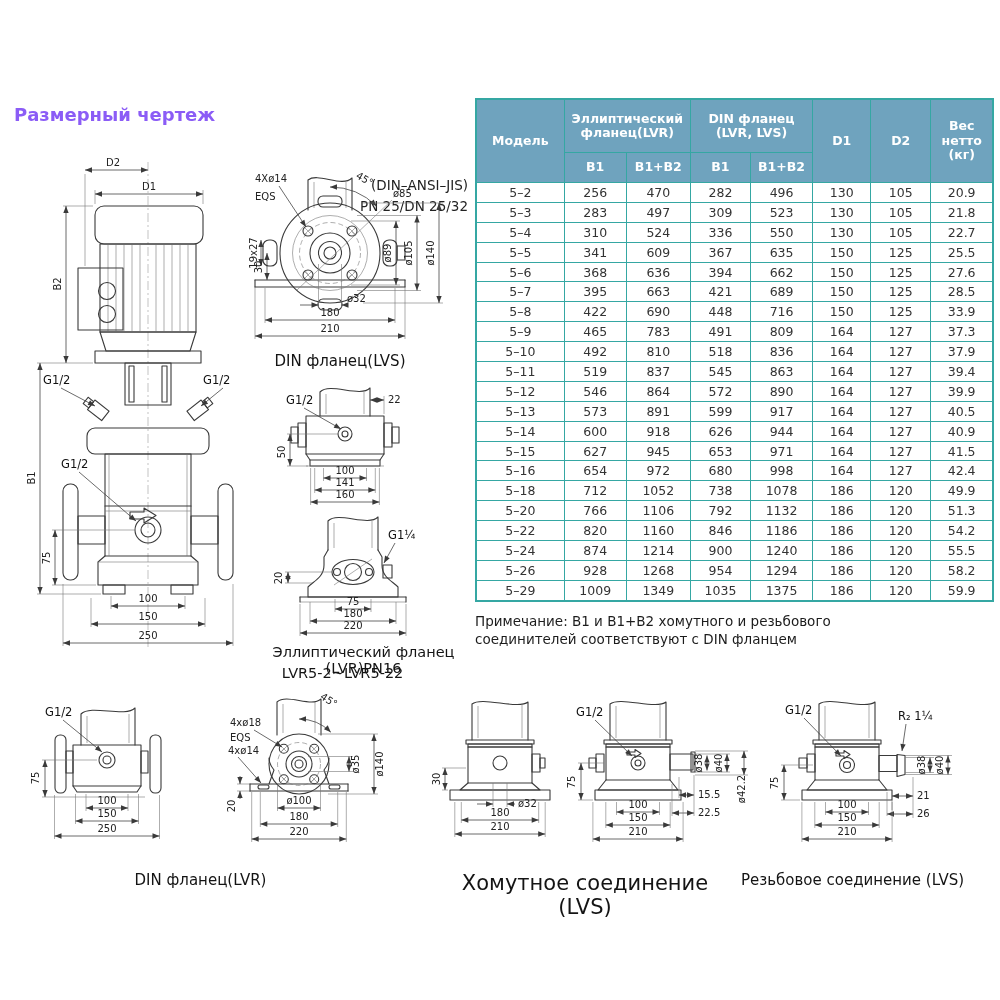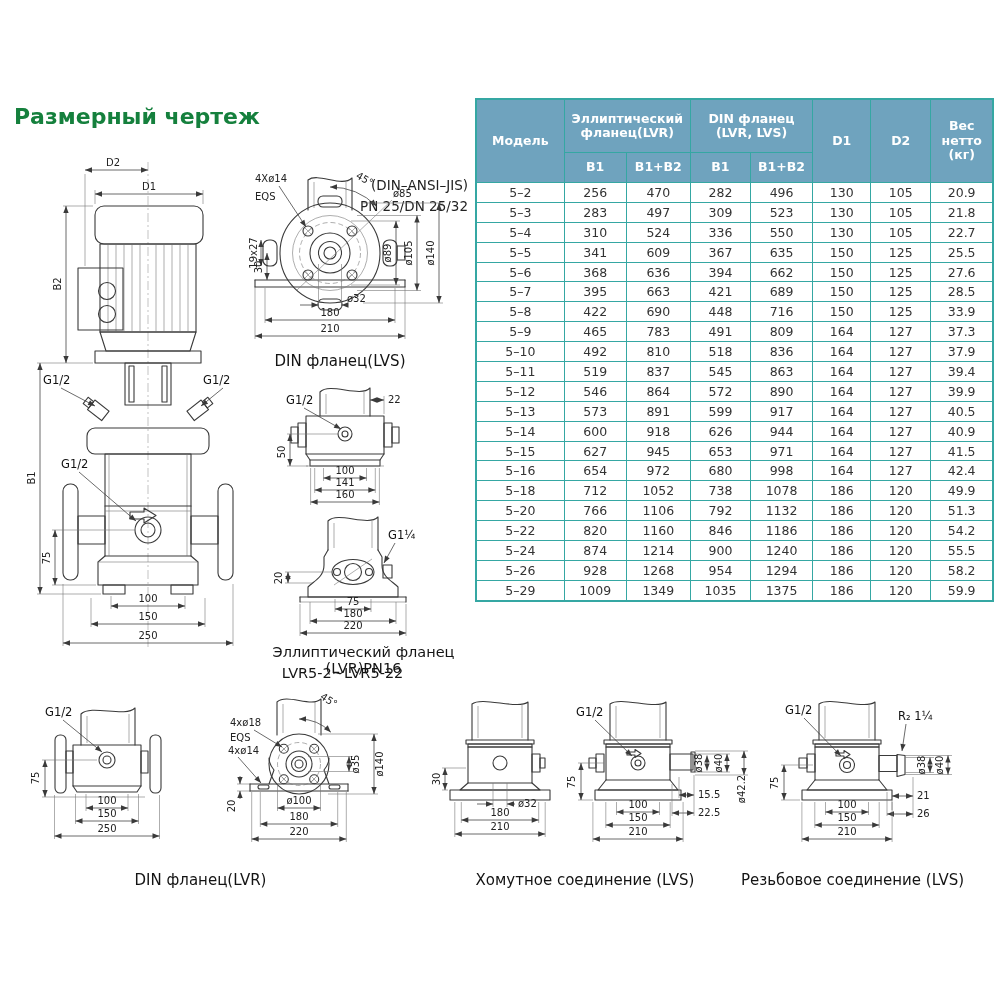--- a/index.html
+++ b/index.html
@@ -1,19 +1,19 @@
 <!DOCTYPE html>
 <html><head>
 <meta charset="utf-8">
 <style>
   html,body{margin:0;padding:0;background:#fff;}
   #page{position:relative;width:1000px;height:1000px;background:#fff;overflow:hidden;
         font-family:"DejaVu Sans","Liberation Sans",sans-serif;}
   .abs{position:absolute;}
-  #title{left:14px;top:104px;font-size:22px;font-weight:bold;color:#15803d;}
+  #title{left:14px;top:104px;font-size:18px;font-weight:bold;color:#8b5cf6;}
   .caption{font-size:14.5px;color:#141414;text-align:center;}
   .subtitle{font-size:13.5px;color:#222;text-align:right;line-height:21px;}
   
   svg{overflow:visible;}
   .ln{fill:none;stroke:#3a3a3a;stroke-width:1.1;stroke-linejoin:round;stroke-linecap:round;}
   .thin{fill:none;stroke:#777;stroke-width:0.6;}
   .dim{fill:none;stroke:#3a3a3a;stroke-width:0.75;}
   .cl{fill:none;stroke:#9a9a9a;stroke-width:0.6;stroke-dasharray:9 3 2 3;}
   .dt{font-size:10px;fill:#222;}
   .lbl{font-size:11.5px;fill:#111;}
@@ -544,20 +544,21 @@
           <td>1349</td>
           <td>1035</td>
           <td>1375</td>
           <td>186</td>
           <td>120</td>
           <td>59.9</td>
         </tr>
       </tbody>
   </table>
 
+  <div id="note" class="abs">Примечание: B1 и B1+B2 хомутного и резьбового соединителей соответствуют с DIN фланцем</div>
 
   <svg class="abs" style="left:25px;top:690px" width="218" height="185" viewBox="0 0 218 185">
     <path class="ln" d="M56,55 L56,24 C66,14 100,28 110,18 L110,55"></path>
     <line class="thin" x1="62" y1="53" x2="62" y2="26"></line>
       <line class="thin" x1="104" y1="53" x2="104" y2="24"></line>
     <rect class="ln" x="48" y="55" width="68" height="41"></rect>
     <circle class="ln" cx="82" cy="70" r="8"></circle>
       <circle class="ln" cx="82" cy="70" r="4"></circle>
     <rect class="ln" x="30" y="45" width="11" height="58" rx="5"></rect>
     <rect class="ln" x="125" y="45" width="11" height="58" rx="5"></rect>
@@ -739,21 +740,21 @@
     <text class="dt" x="205" y="116" text-anchor="middle">100</text>
     <line class="thin" x1="172.8" y1="110" x2="172.8" y2="136"></line>
       <line class="thin" x1="237.2" y1="110" x2="237.2" y2="136"></line>
     <line class="dim" x1="172.8" y1="133" x2="237.2" y2="133" marker-start="url(#ar)" marker-end="url(#ar)"></line>
     <text class="dt" x="205" y="129" text-anchor="middle">150</text>
     <line class="thin" x1="159.9" y1="110" x2="159.9" y2="150"></line>
       <line class="thin" x1="250.1" y1="110" x2="250.1" y2="150"></line>
     <line class="dim" x1="159.9" y1="147" x2="250.1" y2="147" marker-start="url(#ar)" marker-end="url(#ar)"></line>
     <text class="dt" x="205" y="143" text-anchor="middle">210</text>
   </svg>
-  <div class="abs caption" style="left:450px;top:871px;width:270px;font-size:15px;">Хомутное соединение (LVS)</div>
+  <div class="abs caption" style="left:450px;top:871px;width:270px;font-size:21px;">Хомутное соединение (LVS)</div>
 
   <svg class="abs" style="left:752px;top:692px" width="245" height="175" viewBox="0 0 245 175">
     <text class="lbl" x="33" y="22">G1/2</text>
     <line class="dim" x1="52" y1="26" x2="89" y2="64" marker-end="url(#ar)"></line>
     <text class="lbl" x="146" y="28">R₂ 1¼</text>
     <line class="dim" x1="154" y1="32" x2="150" y2="59" marker-end="url(#ar)"></line>
     <path class="ln" d="M67,48 L67,12 C77,4 113,18 123,10 L123,48"></path>
     <line class="thin" x1="73" y1="46" x2="73" y2="14"></line>
       <line class="thin" x1="117" y1="46" x2="117" y2="12"></line>
     <rect class="ln" x="61" y="48" width="68" height="4"></rect>

